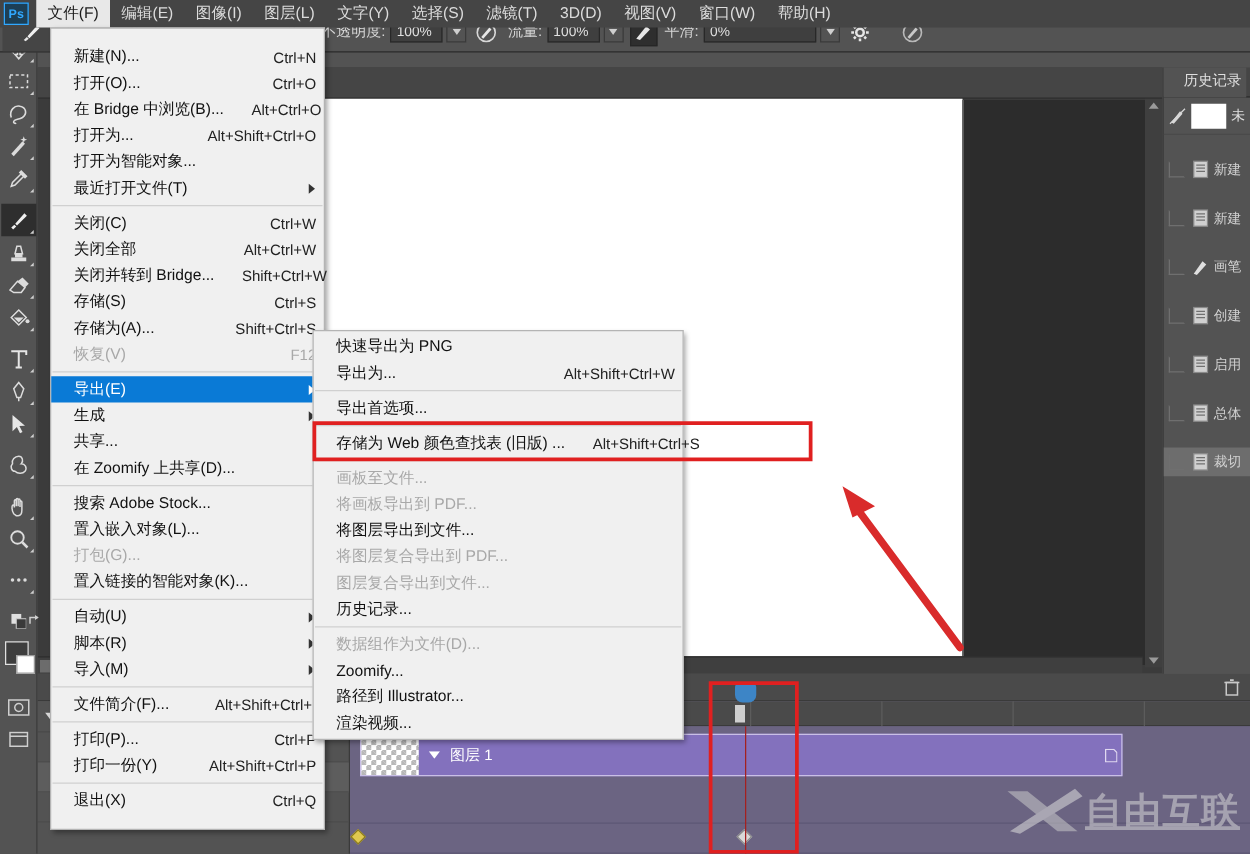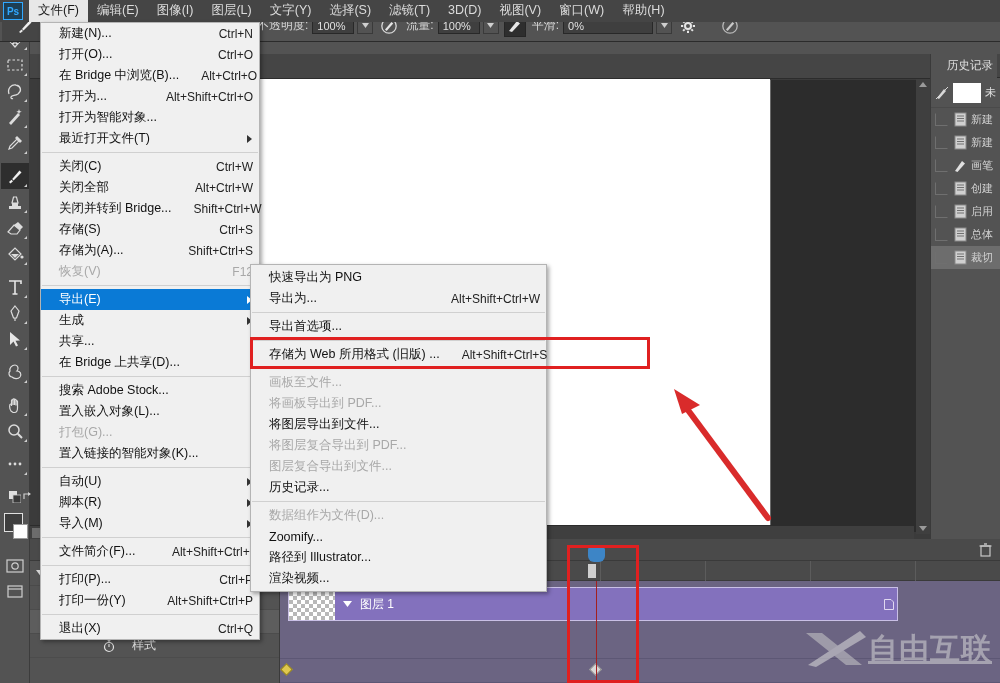--- a/index.html
+++ b/index.html
@@ -125,21 +125,21 @@
     font-size: 11.5px; color: #e0e0e0; padding: 4px 4px 5px 16px; background: #535353;
     height: 24px; line-height: 15px; white-space: nowrap;
   }
   .hist-snapshot {
     display: flex; align-items: center; height: 30px; padding-left: 4px;
     border-bottom: 1px solid #4a4a4a;
   }
   .snap-thumb { width: 28px; height: 20px; background: #ffffff; margin-left: 4px; }
   .hist-row {
     display: flex; align-items: center; height: 23px; padding-left: 4px;
-    font-size: 11px; color: #d0d0d0; white-space: nowrap;
+    font-size: 11px; color: #d0d0d0; white-space: nowrap; margin-top: 16px;
   }
   .hist-row.sel { background: #6d6d6d; }
   .hist-slot { width: 13px; height: 13px; border: 1px solid #6f6f6f; border-top-color: transparent; border-right-color: transparent; }
   .hist-icon { width: 16px; margin: 0 3px 0 4px; display: flex; justify-content: center; }
 
   
   .timeline {
     position: absolute; left: 30px; top: 539px; width: 970px; height: 144px;
     background: #535353; z-index: 2;
   }
@@ -193,21 +193,21 @@
     position: absolute; left: -8px; top: -14px; width: 17px; height: 15px;
     background: #3d85c6; border-radius: 3px 3px 6px 6px;
   }
 
   
   .menu-pop {
     position: absolute; background: #f0f0f0; border: 1px solid #b4b4b4;
     color: #111; font-size: 12.5px; z-index: 60;
     box-shadow: 2px 2px 4px rgba(0,0,0,.35);
   }
-  #file-menu { left: 40px; top: 22px; width: 220px; padding: 0 0; }
+  #file-menu { left: 40px; top: 22px; width: 220px; padding: 12px 0; }
   .mi {
     display: flex; align-items: center; height: 21px; padding: 0 6px 0 18px;
     white-space: nowrap; position: relative;
   }
   .mi .mi-label { flex: 0 0 auto; }
   .mi .mi-key { margin-left: auto; padding-left: 22px; color: #222; font-size: 12px; }
   .mi.disabled .mi-label, .mi.disabled .mi-key { color: #a8a8a8; }
   .mi.hl { background: #0a7ad6; color: #fff; }
   .mi .arrow {
     position: absolute; right: 7px; top: 50%; margin-top: -4px;
@@ -790,21 +790,21 @@
         <span class="arrow"></span>
       </div>
       <div class="mi">
         <span class="mi-label">生成</span>
         <span class="arrow"></span>
       </div>
       <div class="mi">
         <span class="mi-label">共享...</span>
       </div>
       <div class="mi">
-        <span class="mi-label">在 Bridge 上共享(D)...</span>
+        <span class="mi-label">在 Zoomify 上共享(D)...</span>
       </div>
       <div class="msep"></div>
       <div class="mi">
         <span class="mi-label">搜索 Adobe Stock...</span>
       </div>
       <div class="mi">
         <span class="mi-label">置入嵌入对象(L)...</span>
       </div>
       <div class="mi disabled">
         <span class="mi-label">打包(G)...</span>
@@ -853,21 +853,21 @@
       <div class="mi">
         <span class="mi-label">导出为...</span>
         <span class="mi-key">Alt+Shift+Ctrl+W</span>
       </div>
       <div class="msep"></div>
       <div class="mi">
         <span class="mi-label">导出首选项...</span>
       </div>
       <div class="msep"></div>
       <div class="mi">
-        <span class="mi-label">存储为 Web 所用格式 (旧版) ...</span>
+        <span class="mi-label">存储为 Web 颜色查找表 (旧版) ...</span>
         <span class="mi-key">Alt+Shift+Ctrl+S</span>
       </div>
       <div class="msep"></div>
       <div class="mi disabled">
         <span class="mi-label">画板至文件...</span>
       </div>
       <div class="mi disabled">
         <span class="mi-label">将画板导出到 PDF...</span>
       </div>
       <div class="mi">

